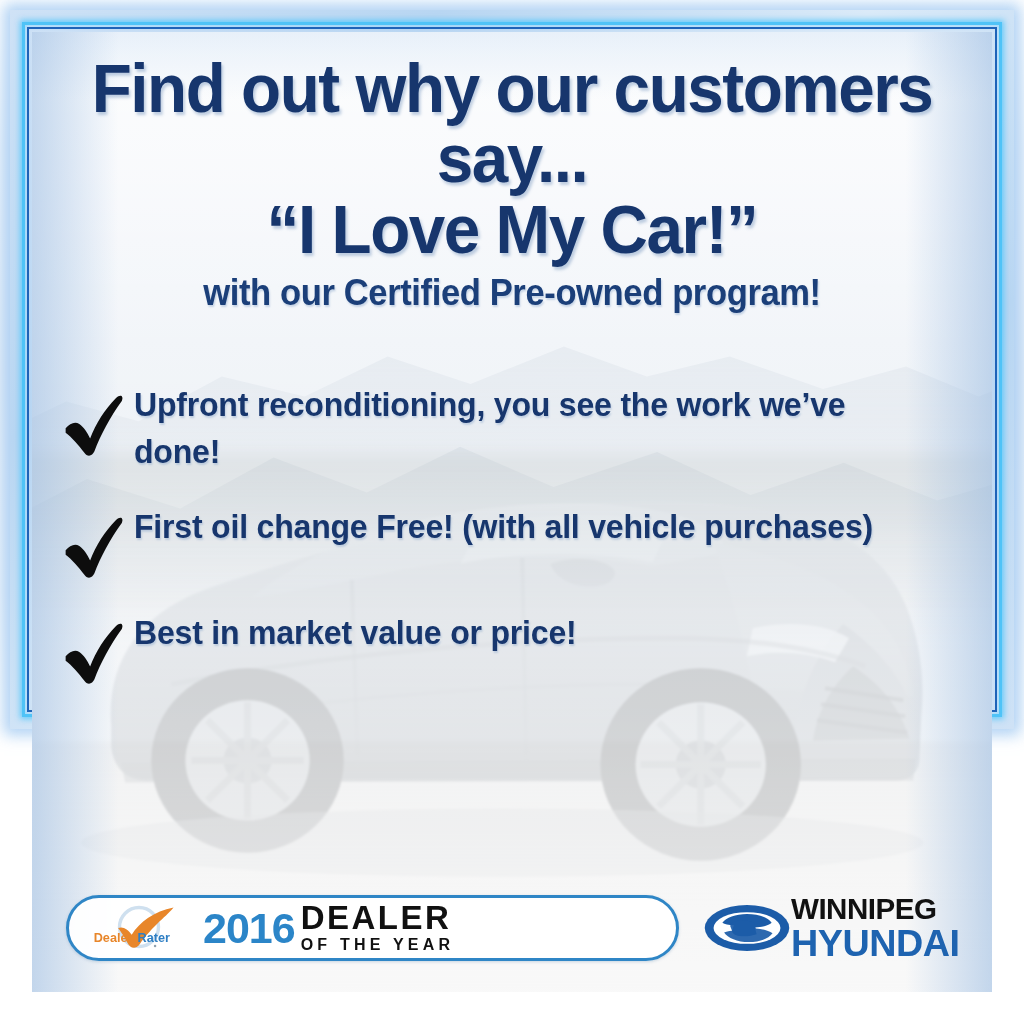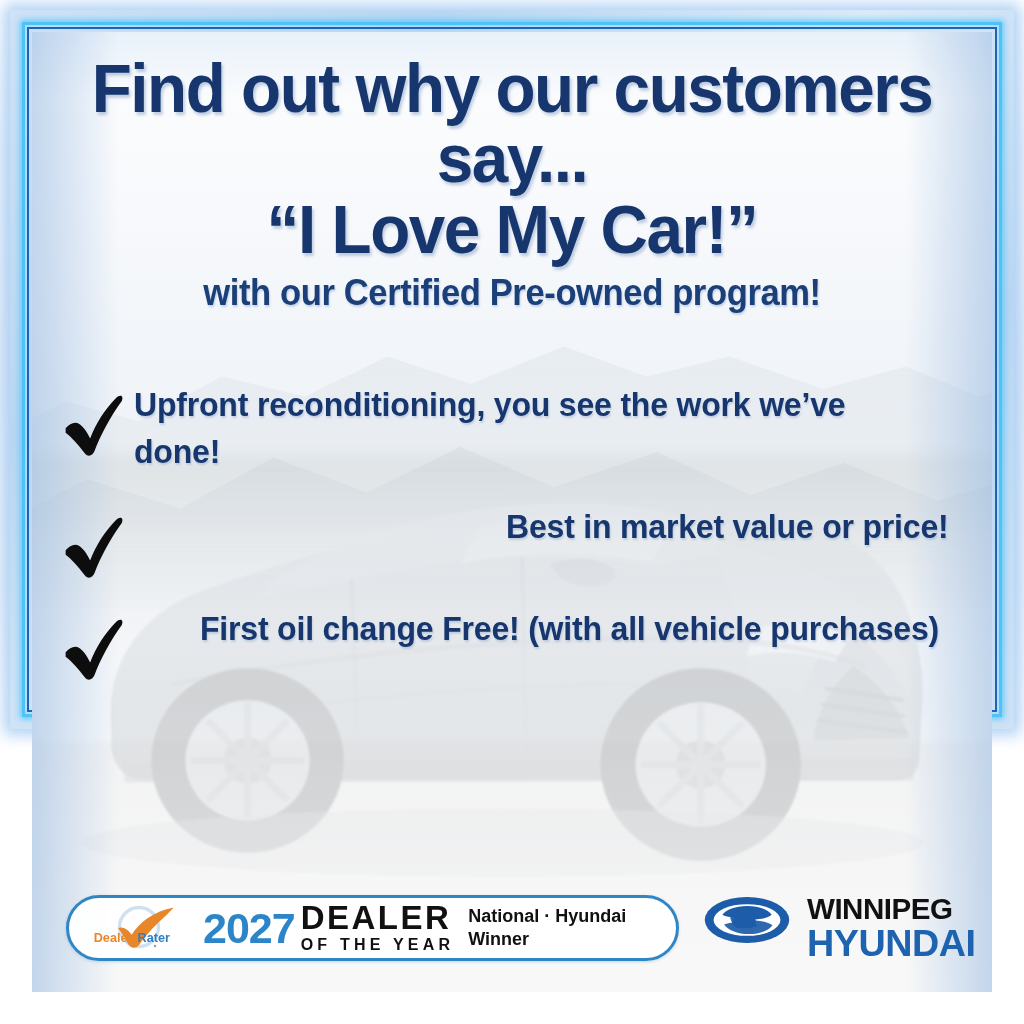--- a/index.html
+++ b/index.html
@@ -188,21 +188,20 @@
   .bullets {
     position: absolute;
     top: 348px;
     left: 22px;
     right: 30px;
   }
   .bullet {
     display: flex;
     align-items: flex-start;
     margin-bottom: 22px;
-    justify-content: space-between;
   }
   .bullet .check {
     flex: 0 0 auto;
     width: 78px;
     height: 72px;
     margin-top: 8px;
     margin-right: 2px;
   }
   .bullet .check svg { width: 100%; height: 100%; display: block; }
   .bullet .btext {
@@ -291,22 +290,22 @@
     font-size: 18px;
     font-weight: bold;
     line-height: 1.28;
   }
   .award-winner span { display: block; }
 
   
   .hyundai {
     flex: 0 0 auto;
     display: flex;
-    align-items: flex-start;
-    gap: 16px;
+    align-items: center;
+    gap: 0;
     margin-left: 10px;
   }
   .hy-mark { width: 88px; height: 50px; }
   .hy-mark svg { width: 100%; height: 100%; display: block; }
   .hy-words { line-height: 1; }
   .hy-words .w-winnipeg {
     display: block;
     color: #111111;
     font-weight: bold;
     font-size: 29px;
@@ -447,73 +446,69 @@
               <path d="M12,56 C18,49 25,46 31,50 C37,54 42,62 46,70
                        C54,50 66,30 82,14 C88,8 93,11 90,18
                        C74,40 60,66 52,88 C49,95 42,96 38,90
                        C30,79 20,68 12,62 Z" fill="#0d0d0d"></path>
             </svg>
           </span>
           <span class="btext">Upfront reconditioning, you see the work we’ve done!</span>
         </div>
 
 
+        <div class="bullet b3">
+          <span class="check">
+            <svg viewBox="0 0 100 100" aria-hidden="true">
+              <path d="M12,56 C18,49 25,46 31,50 C37,54 42,62 46,70
+                       C54,50 66,30 82,14 C88,8 93,11 90,18
+                       C74,40 60,66 52,88 C49,95 42,96 38,90
+                       C30,79 20,68 12,62 Z" fill="#0d0d0d"></path>
+            </svg>
+          </span>
+          <span class="btext">First oil change Free! (with all vehicle purchases)</span>
+        </div>
+
         <div class="bullet b4">
           <span class="check">
             <svg viewBox="0 0 100 100" aria-hidden="true">
               <path d="M12,56 C18,49 25,46 31,50 C37,54 42,62 46,70
                        C54,50 66,30 82,14 C88,8 93,11 90,18
                        C74,40 60,66 52,88 C49,95 42,96 38,90
                        C30,79 20,68 12,62 Z" fill="#0d0d0d"></path>
             </svg>
           </span>
           <span class="btext">Best in market value or price!</span>
-        </div>
-
-        <div class="bullet b3">
-          <span class="check">
-            <svg viewBox="0 0 100 100" aria-hidden="true">
-              <path d="M12,56 C18,49 25,46 31,50 C37,54 42,62 46,70
-                       C54,50 66,30 82,14 C88,8 93,11 90,18
-                       C74,40 60,66 52,88 C49,95 42,96 38,90
-                       C30,79 20,68 12,62 Z" fill="#0d0d0d"></path>
-            </svg>
-          </span>
-          <span class="btext">First oil change Free! (with all vehicle purchases)</span>
         </div>
 
       </div>
 
       <div class="footer">
 
         <div class="award">
 
           <span class="dr-logo">
             <svg viewBox="0 0 230 100" aria-hidden="true">
               <circle cx="115" cy="48" r="40" fill="none" stroke="#cfe0ef" stroke-width="7"></circle>
               <path d="M72,50 C82,46 92,52 100,64 C116,38 146,16 186,8
                        C176,22 142,46 116,84 C106,96 96,90 90,78
                        C85,68 78,58 72,50 Z" fill="#e8862a"></path>
               <text x="22" y="78" font-family="Liberation Sans, sans-serif" font-size="26" font-weight="bold" fill="#e8862a">Dealer</text>
               <text x="112" y="78" font-family="Liberation Sans, sans-serif" font-size="26" font-weight="bold" fill="#2f7fc4">Rater</text>
               <circle cx="148" cy="87" r="2.6" fill="#8fa0ae"></circle>
             </svg>
           </span>
 
-          <span class="award-year">2027</span>
+          <span class="award-year">2016</span>
 
           <span class="award-doty">
             <span class="dealer">DEALER</span>
             <span class="ofyear">OF THE YEAR</span>
           </span>
 
-          <span class="award-winner">
-            <span>National · Hyundai</span>
-            <span>Winner</span>
-          </span>
 
         </div>
 
         <div class="hyundai">
           <span class="hy-mark">
             <svg viewBox="0 0 200 112" aria-hidden="true">
               <ellipse cx="100" cy="56" rx="96" ry="52" fill="#1c5ca8"></ellipse>
               <ellipse cx="100" cy="56" rx="76" ry="36" fill="#ffffff"></ellipse>
               <path d="M44,44 C52,32 74,24 100,24 C126,24 148,32 156,44
                        C150,50 136,54 118,55 L122,70 C112,74 96,76 82,74

